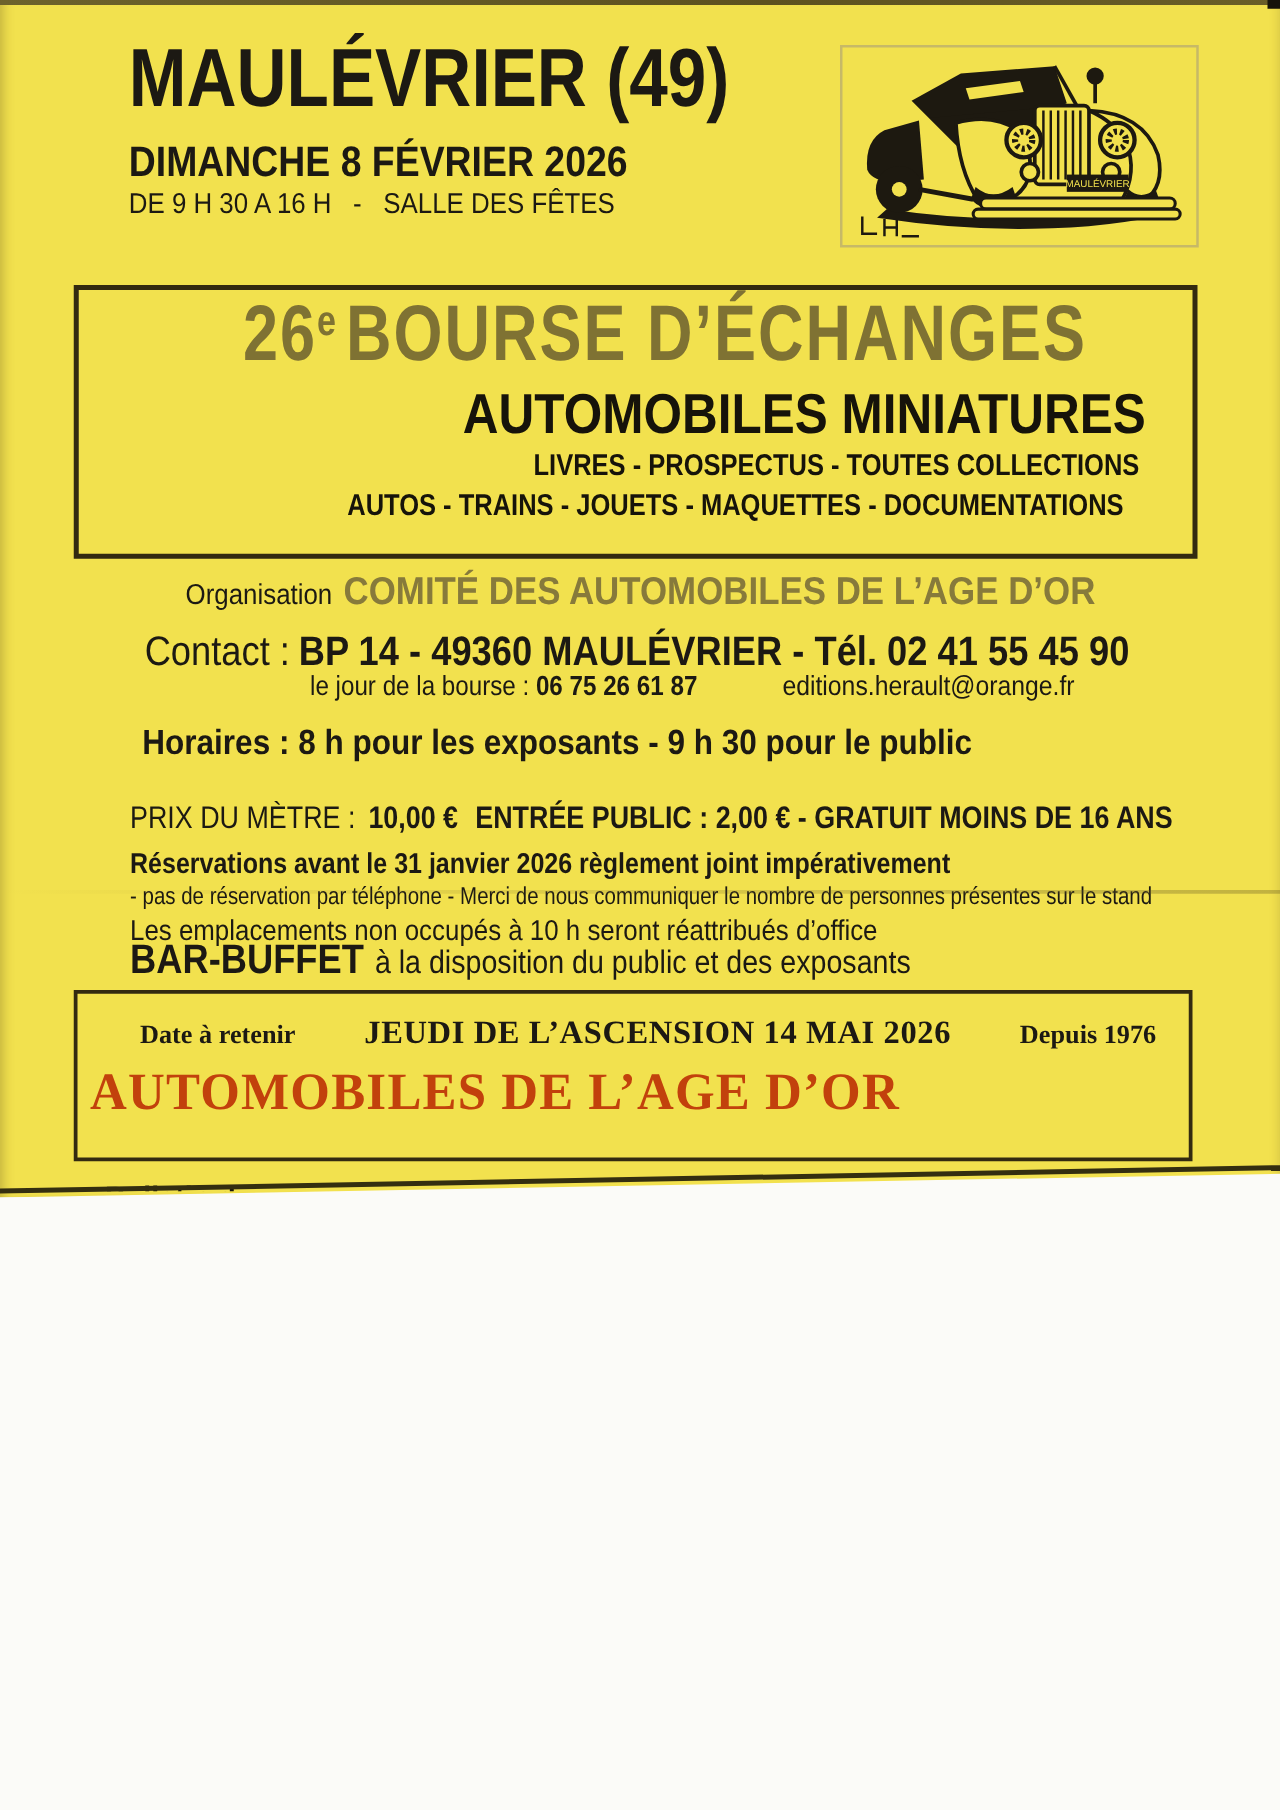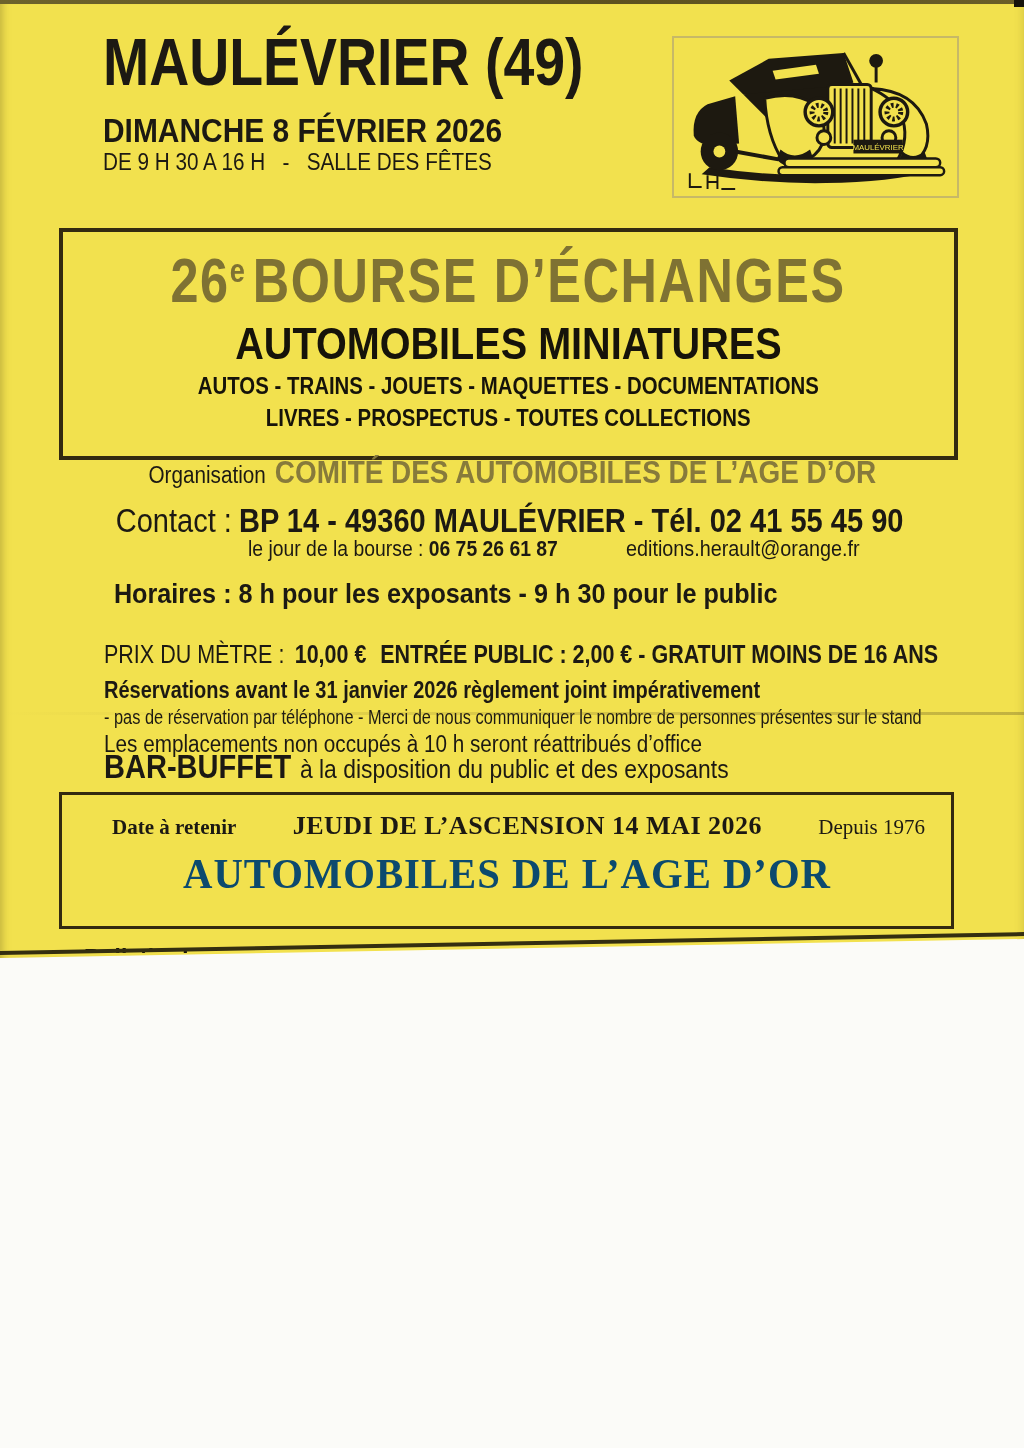--- a/index.html
+++ b/index.html
@@ -30,21 +30,21 @@
   .city{font-size:66px;font-weight:bold;line-height:1.05;--sx:.84;letter-spacing:0;}
   .date{font-size:34px;font-weight:bold;line-height:1;margin-top:16px;--sx:.88;}
   .time{font-size:23px;line-height:1;margin-top:4px;--sx:.9;white-space:pre;}
 
   
   .car-box{left:672px;top:36px;width:283px;height:158px;border:2px solid #c7b967;
          display:flex;align-items:center;justify-content:center;}
 
   
   .main-box{left:59px;top:228px;width:891px;height:207px;border:4px solid #332a10;
-         text-align:center;padding-top:17px;}
+         text-align:right;padding-top:4px;}
   .bourse{font-size:63px;font-weight:900;line-height:1;color:#7f7233;letter-spacing:2px;}
   .bourse .sup{font-size:34px;position:relative;top:-20px;letter-spacing:0;}
   .bourse .rest{margin-left:10px;letter-spacing:2px;}
   .minis{font-size:45px;font-weight:900;line-height:1;margin-top:9px;color:#16130a;}
   .cats{font-size:24px;font-weight:bold;line-height:1;margin-top:8px;color:#16130a;}
   .cats2{margin-top:8px;}
 
   
   .orga{left:0;top:455px;width:1024px;text-align:center;}
   .orga-label{font-size:23px;margin-right:10px;}
@@ -71,23 +71,23 @@
   .bar .bar-title{font-size:33px;font-weight:900;}
   .bar .bar-text{font-size:26px;margin-left:10px;}
 
   
   .next-box{left:59px;top:792px;width:889px;height:131px;border:3px solid #332a10;
          font-family:"Liberation Serif",serif;box-sizing:content-box;}
   .nb-row{display:flex;justify-content:space-between;align-items:baseline;
          padding:16px 26px 0 50px;}
   .nb-label{font-size:21px;font-weight:bold;}
   .nb-event{font-size:26px;font-weight:bold;letter-spacing:.5px;}
-  .nb-since{font-size:21px;font-weight:normal;}
-  .nb-club{text-align:center;margin-top:9px;font-size:42px;font-weight:bold;
-         color:#0c4a6e;letter-spacing:1px;}
+  .nb-since{font-size:21px;font-weight:bold;}
+  .nb-club{text-align:left;margin-top:9px;font-size:42px;font-weight:bold;
+         color:#c2410c;letter-spacing:1px;}
 </style>
 </head>
 <body>
 
 <div class="page">
   <div class="sheet">
 
     <div class="abs scan-edge-top"></div>
     <div class="abs scan-corner"></div>
 
@@ -146,24 +146,24 @@
     <section class="abs main-box">
       <div>
         <span class="cxc bourse" style="--sx:.8">
           <span>26</span><span class="sup">e</span><span class="rest">BOURSE D’ÉCHANGES</span>
         </span>
       </div>
       <div>
         <span class="cxc minis" style="--sx:.88">AUTOMOBILES MINIATURES</span>
       </div>
       <div>
+        <span class="cxc cats cats2" style="--sx:.85">LIVRES - PROSPECTUS - TOUTES COLLECTIONS</span>
+      </div>
+      <div>
         <span class="cxc cats" style="--sx:.85">AUTOS - TRAINS - JOUETS - MAQUETTES - DOCUMENTATIONS</span>
-      </div>
-      <div>
-        <span class="cxc cats cats2" style="--sx:.85">LIVRES - PROSPECTUS - TOUTES COLLECTIONS</span>
       </div>
     </section>
 
     <div class="abs orga">
       <span class="cxc" style="--sx:.9">
         <span class="orga-label">Organisation</span><span class="orga-name">COMITÉ DES AUTOMOBILES DE L’AGE D’OR</span>
       </span>
     </div>
 
     <div class="abs contact">

